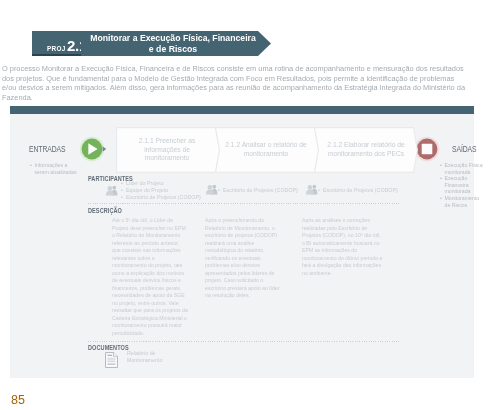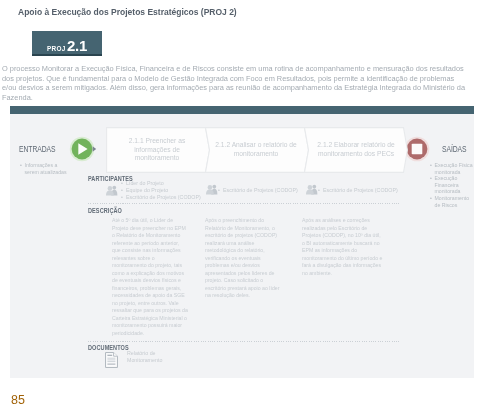--- a/index.html
+++ b/index.html
@@ -37,21 +37,21 @@
 
   .intro {
     position:absolute; left:2px; top:64px; width:465px;
     font-size:7.4px; line-height:9.6px; color:#a4abb2;
   }
 
   .darkbar{position:absolute;left:10px;top:106px;width:464px;height:8px;background:#456471;}
   .card{position:absolute;left:10px;top:114px;width:464px;height:264px;background:#f2f3f5;}
 
   
-  .flow{position:absolute;left:6px;top:0;width:464px;height:72px;}
+  .flow{position:absolute;left:16px;top:0;width:464px;height:72px;}
   .col-title{font-size:9.2px;font-weight:normal;color:#5e6873;letter-spacing:-.1px;
              transform:scaleX(0.74);transform-origin:left top;white-space:nowrap;}
 
   .entradas{position:absolute;left:3px;top:30px;}
   .saidas{position:absolute;left:426px;top:30px;}
 
   .entradas-list{position:absolute;left:4px;top:48px;width:48px;}
   .saidas-list{position:absolute;left:414px;top:48px;width:46px;}
   .io-li{position:relative;font-size:5.2px;line-height:6.6px;color:#b7bdc3;padding-left:4.5px;}
   .io-li:before{content:"\2022";position:absolute;left:0;top:-0.3px;font-size:5.2px;}
@@ -80,28 +80,28 @@
 
   .doc-icon{position:absolute;left:95px;top:238px;width:13px;height:16px;}
   .doc-text{position:absolute;left:117px;top:236px;font-size:5.3px;line-height:7px;color:#c6cbd0;width:44px;}
 
   .page-num{position:absolute;left:11px;top:393px;font-size:12.5px;color:#a16207;}
 </style>
 </head>
 <body>
 
 <div class="page">
-  <div class="page-head">Apoio à Execução dos Projetos Estratégicos (PROJ 2)</div>
   <div class="banner">
     <div class="proj-box">
       <div class="proj-inner">
         <span class="proj-label">PROJ</span>
         <span class="proj-num">2.1</span>
       </div>
     </div>
+    <div class="banner-title">Monitorar a Execução Física, Financeira e de Riscos</div>
   </div>
   <div class="intro">O processo Monitorar a Execução Física, Financeira e de Riscos consiste em uma rotina de acompanhamento e mensuração dos resultados dos projetos. Que é fundamental para o Modelo de Gestão Integrada com Foco em Resultados, pois permite a identificação de problemas e/ou desvios a serem mitigados. Além disso, gera informações para as reunião de acompanhamento da Estratégia Integrada do Ministério da Fazenda.</div>
   <div class="darkbar"></div>
   <div class="card">
 
     <div class="flow">
       <div class="col-title entradas">ENTRADAS</div>
       <div class="col-title saidas">SAÍDAS</div>
 
       <svg class="playbtn" viewBox="0 0 29 28">

